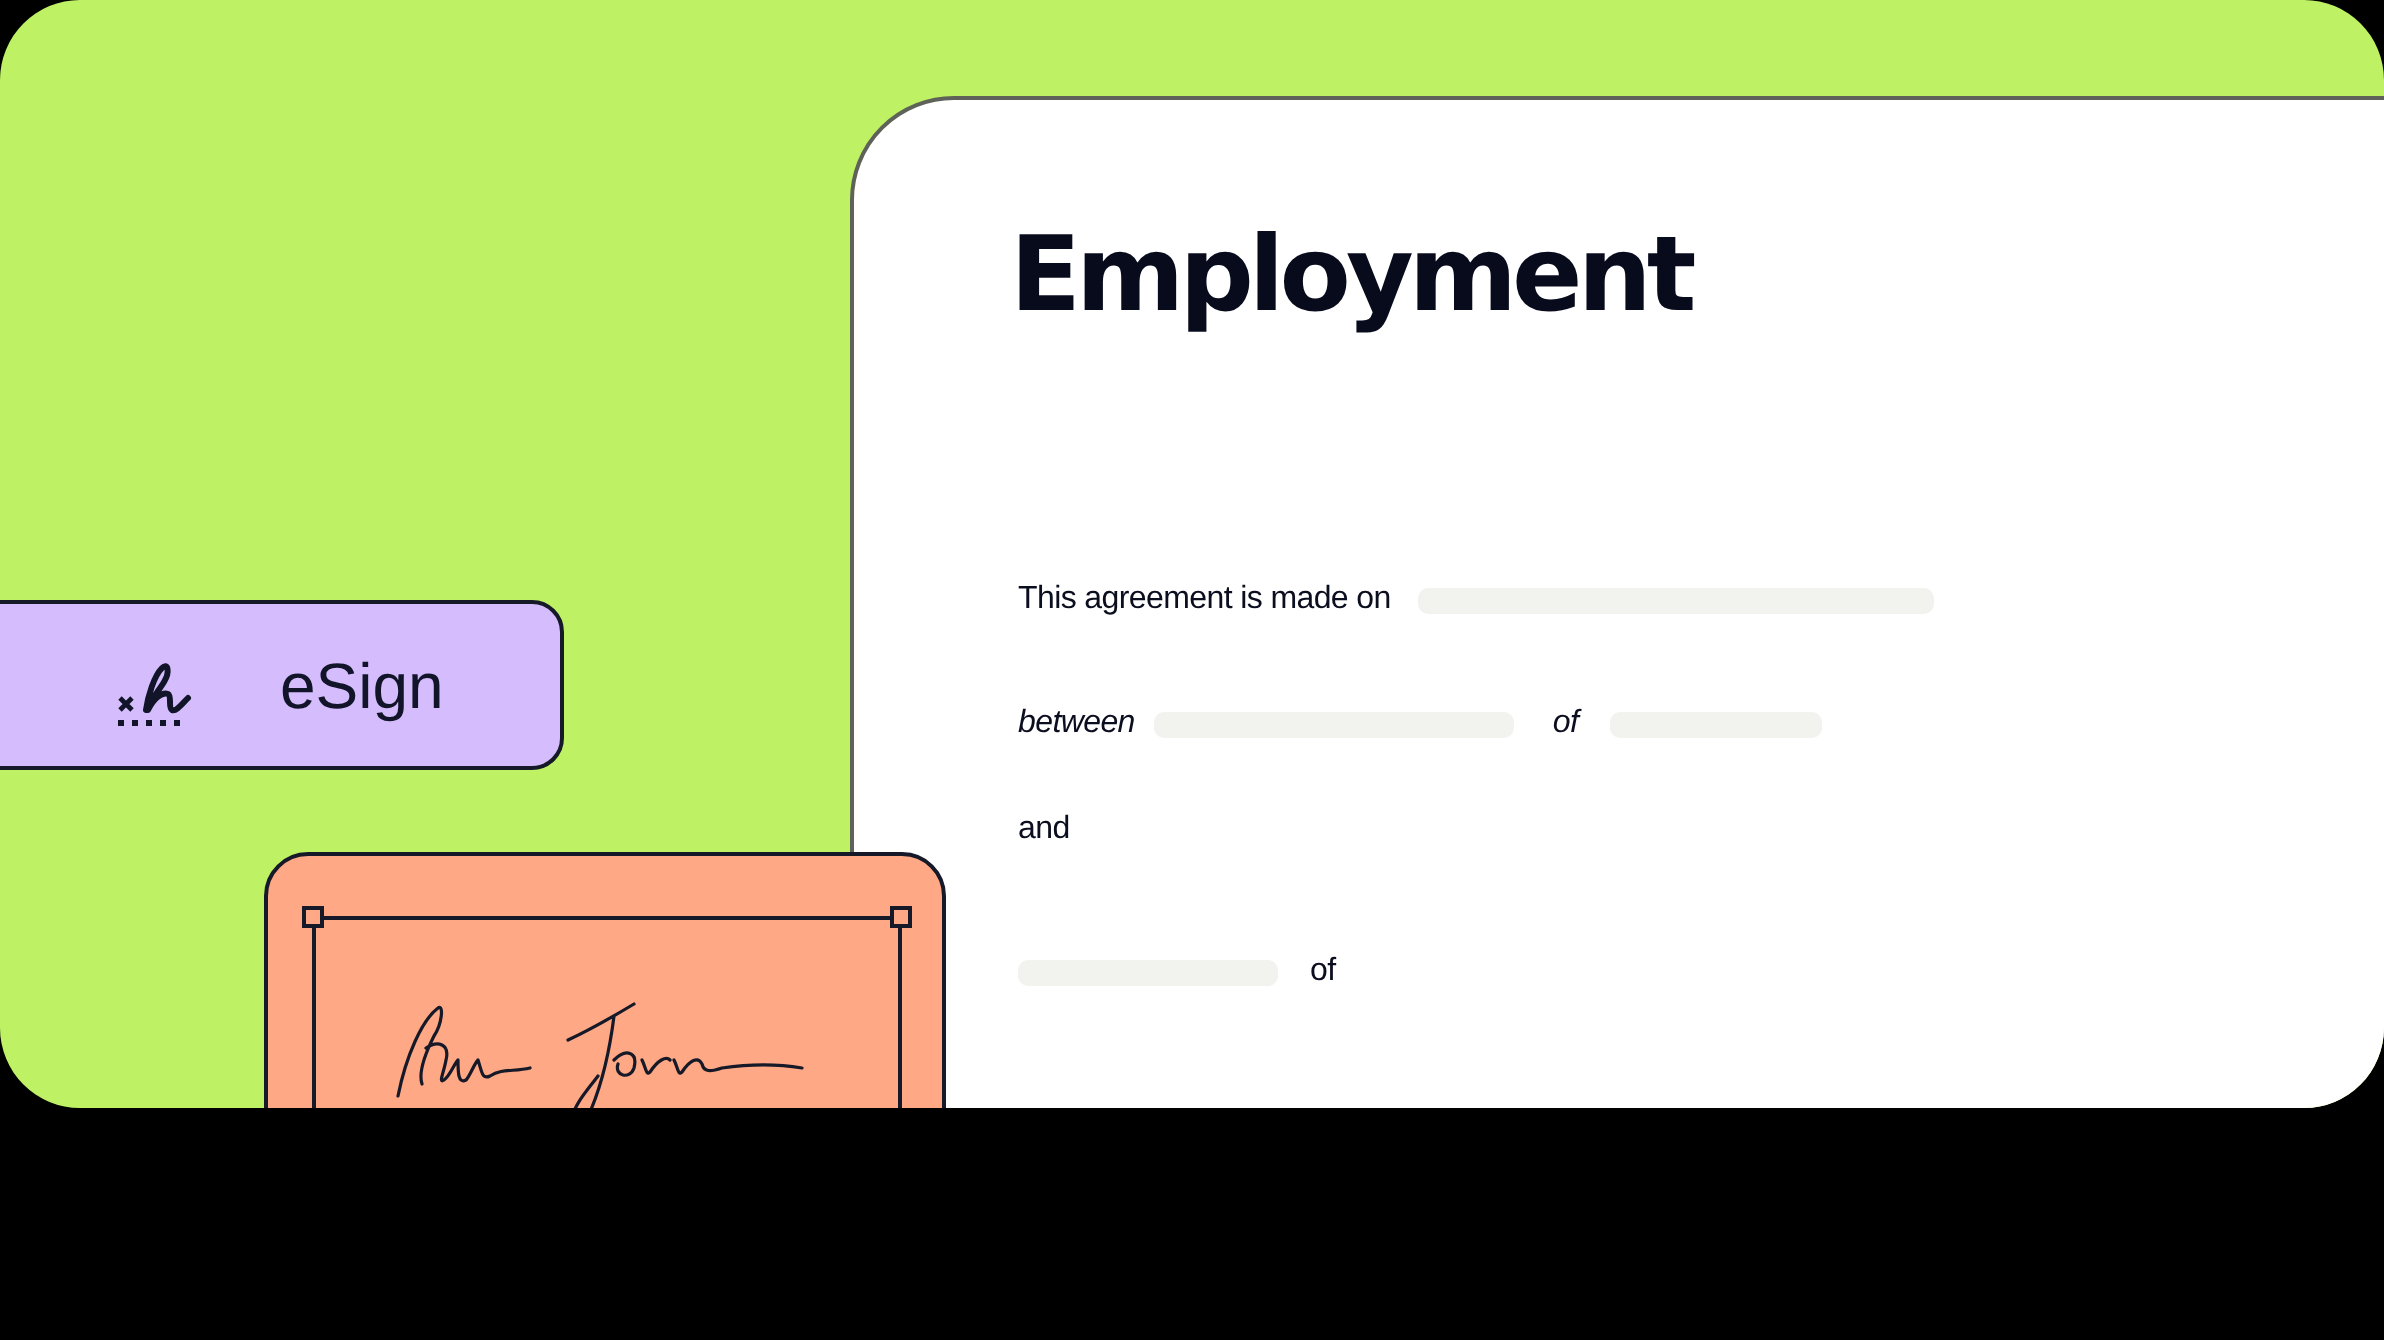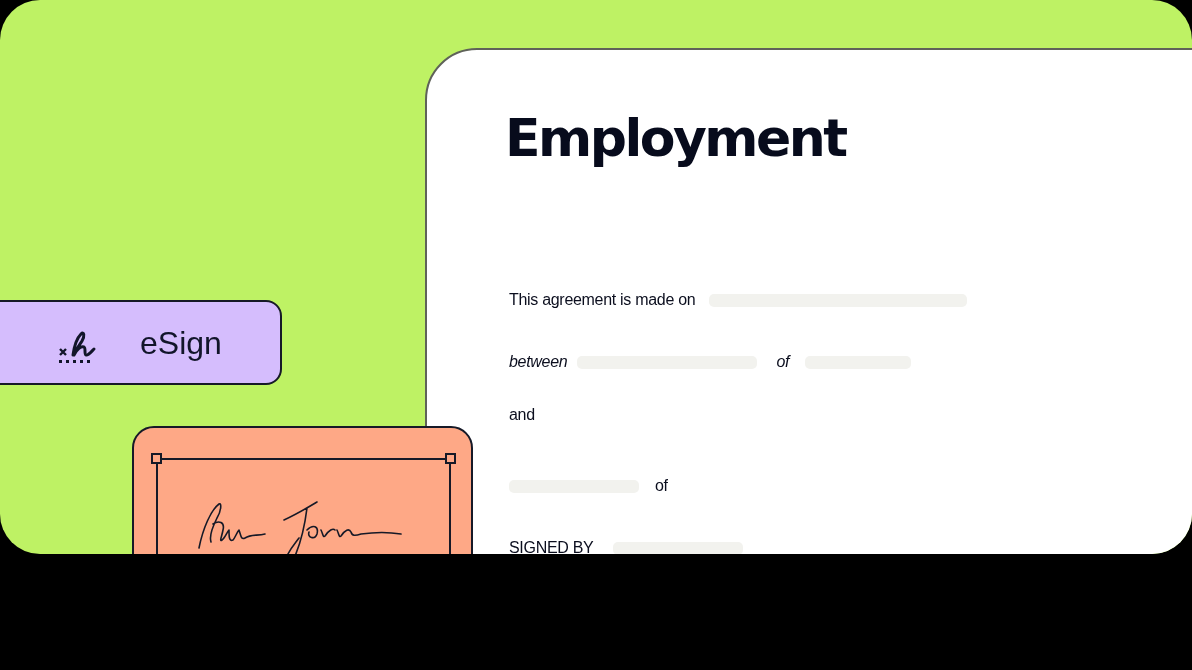--- a/index.html
+++ b/index.html
@@ -41,24 +41,20 @@
 
     <div class="line" style="top:350px;">
       <span>and</span>
     </div>
 
     <div class="line" style="top:421px;">
       <span class="blank" style="width:130px;"></span>
       <span style="margin-left:16px;">of</span>
     </div>
 
-    <div class="line" style="top:483px;">
-      <span>SIGNED BY</span>
-      <span class="blank" style="width:130px;margin-left:20px;"></span>
-    </div>
 
     <div class="line" style="top:545px;">
       <span>(a)</span>
       <span class="blank" style="width:498px;margin-left:18px;"></span>
     </div>
   </div>
 
   <div class="esign">
     <svg class="esign-icon" viewBox="0 0 42 36">
       <path d="M3 21 L9 27 M9 21 L3 27" stroke="#12152a" stroke-width="2.4" fill="none"></path>

